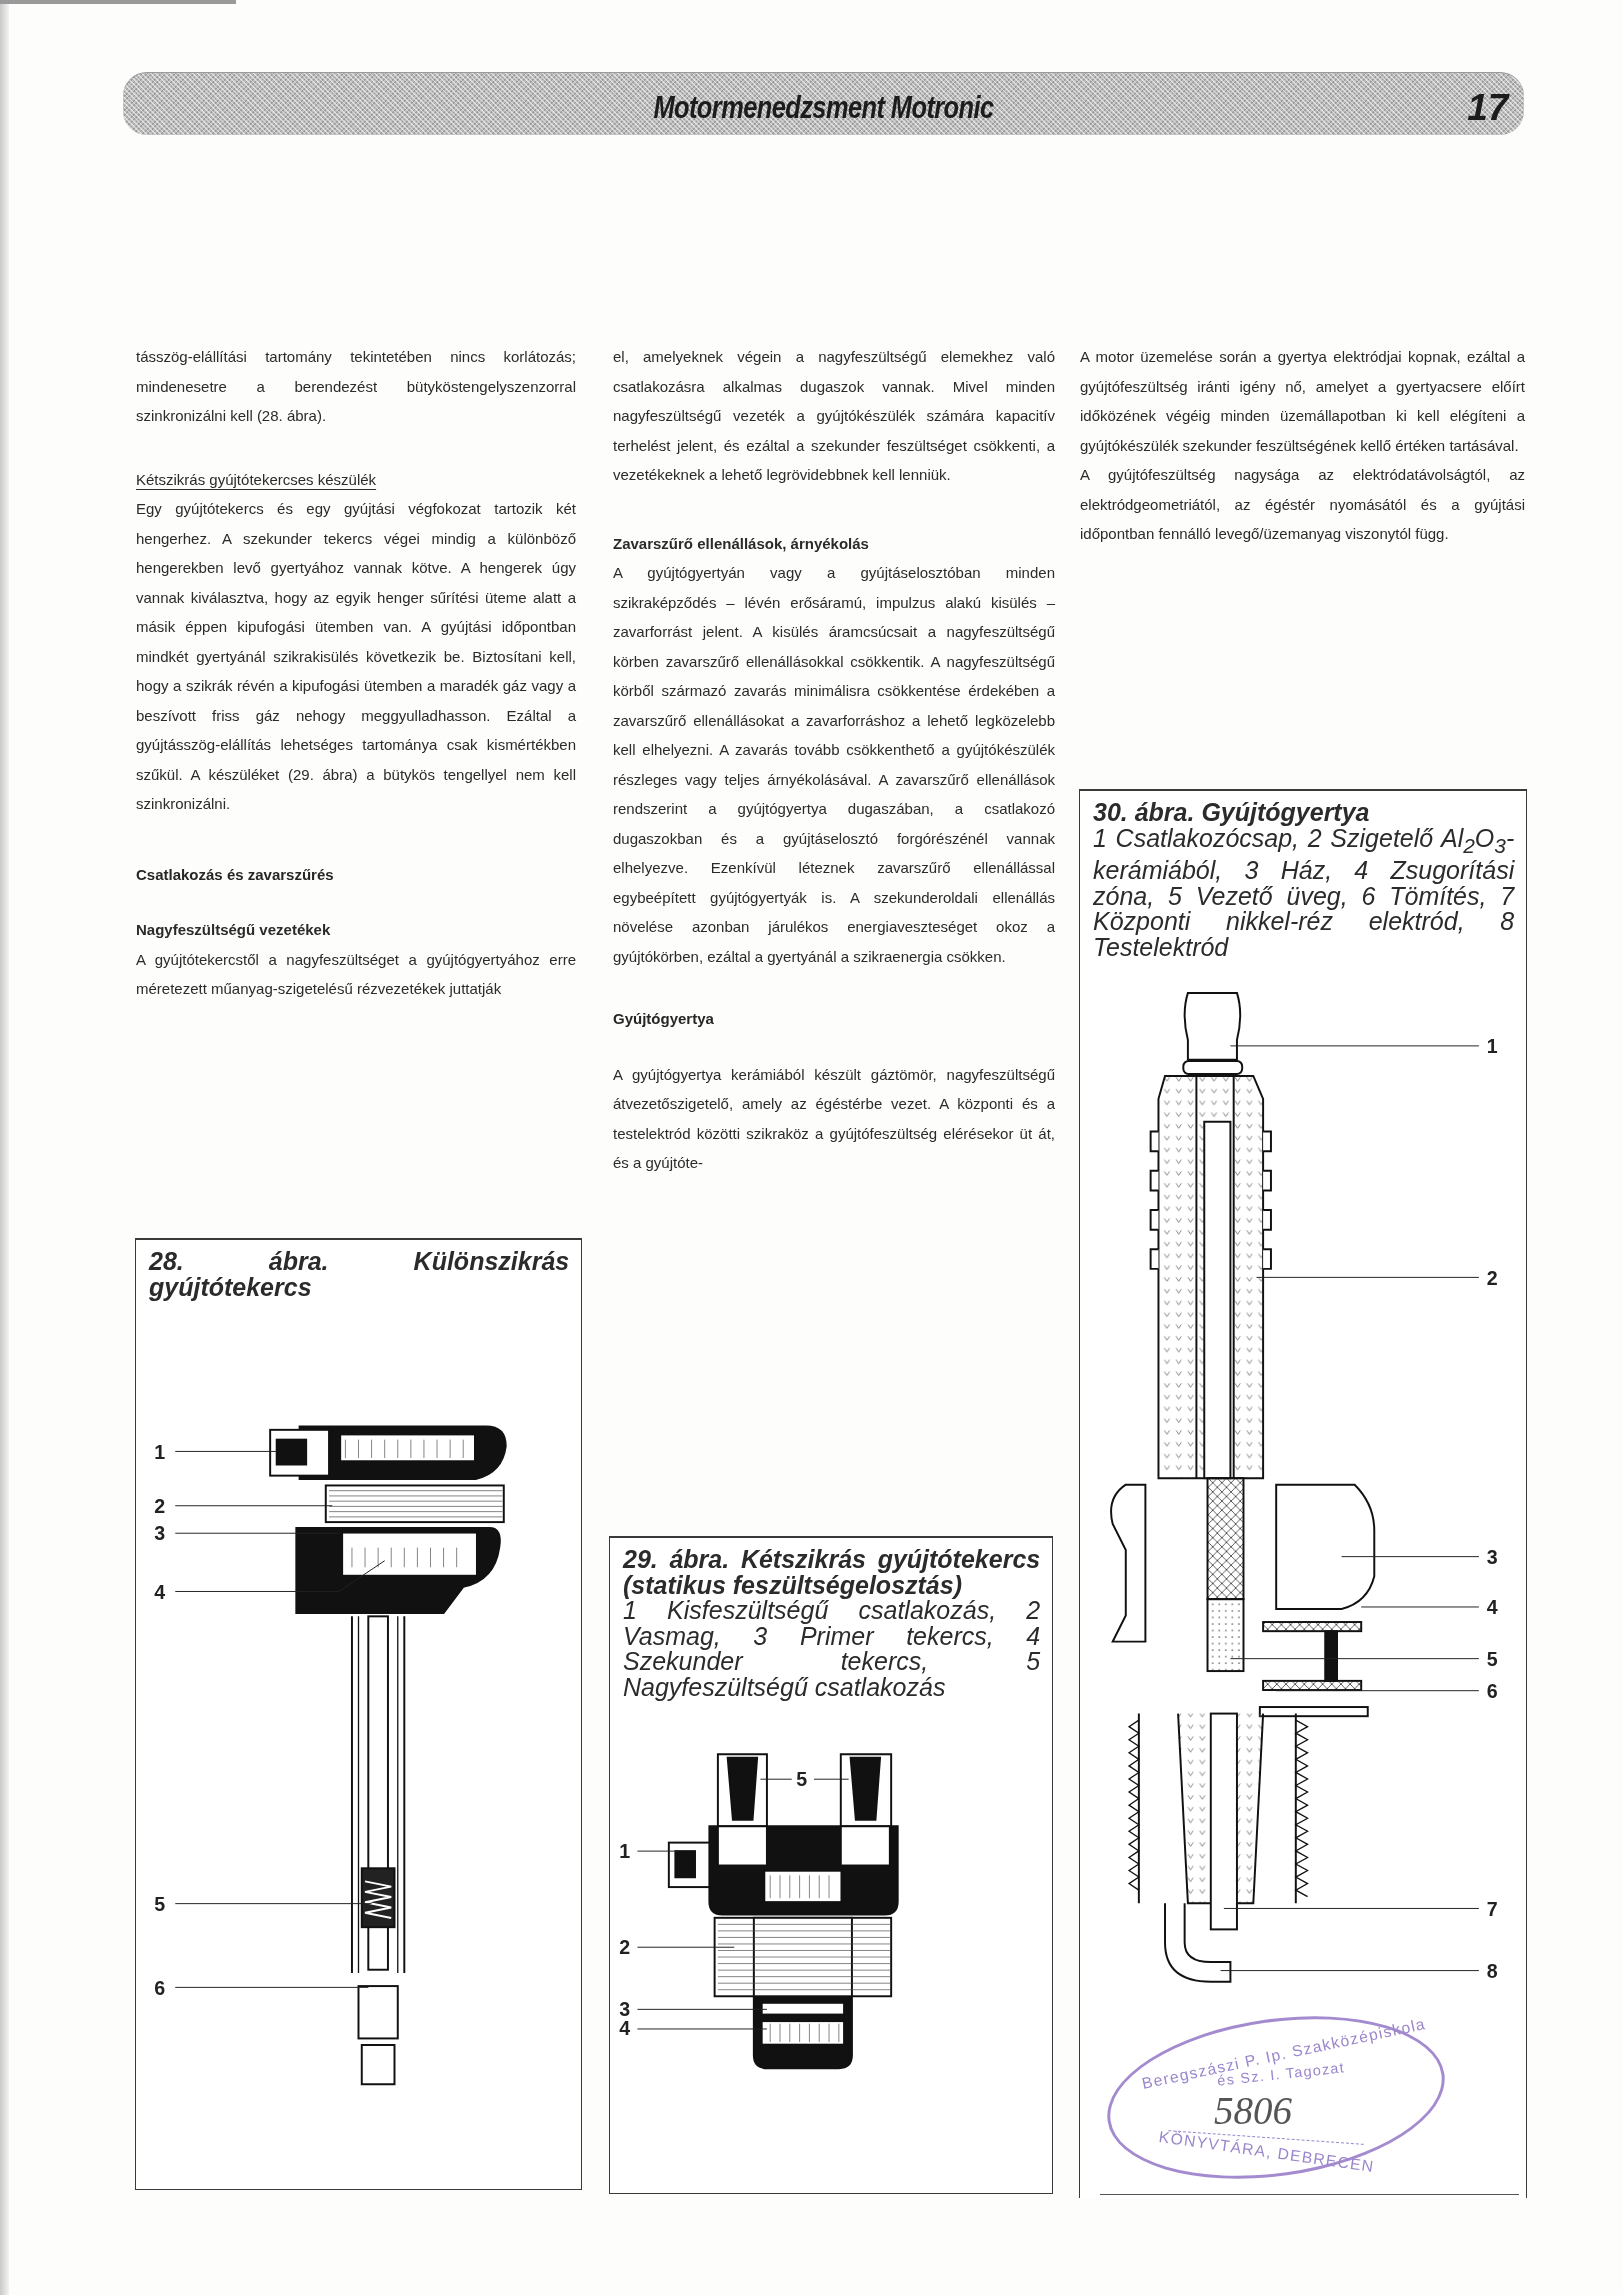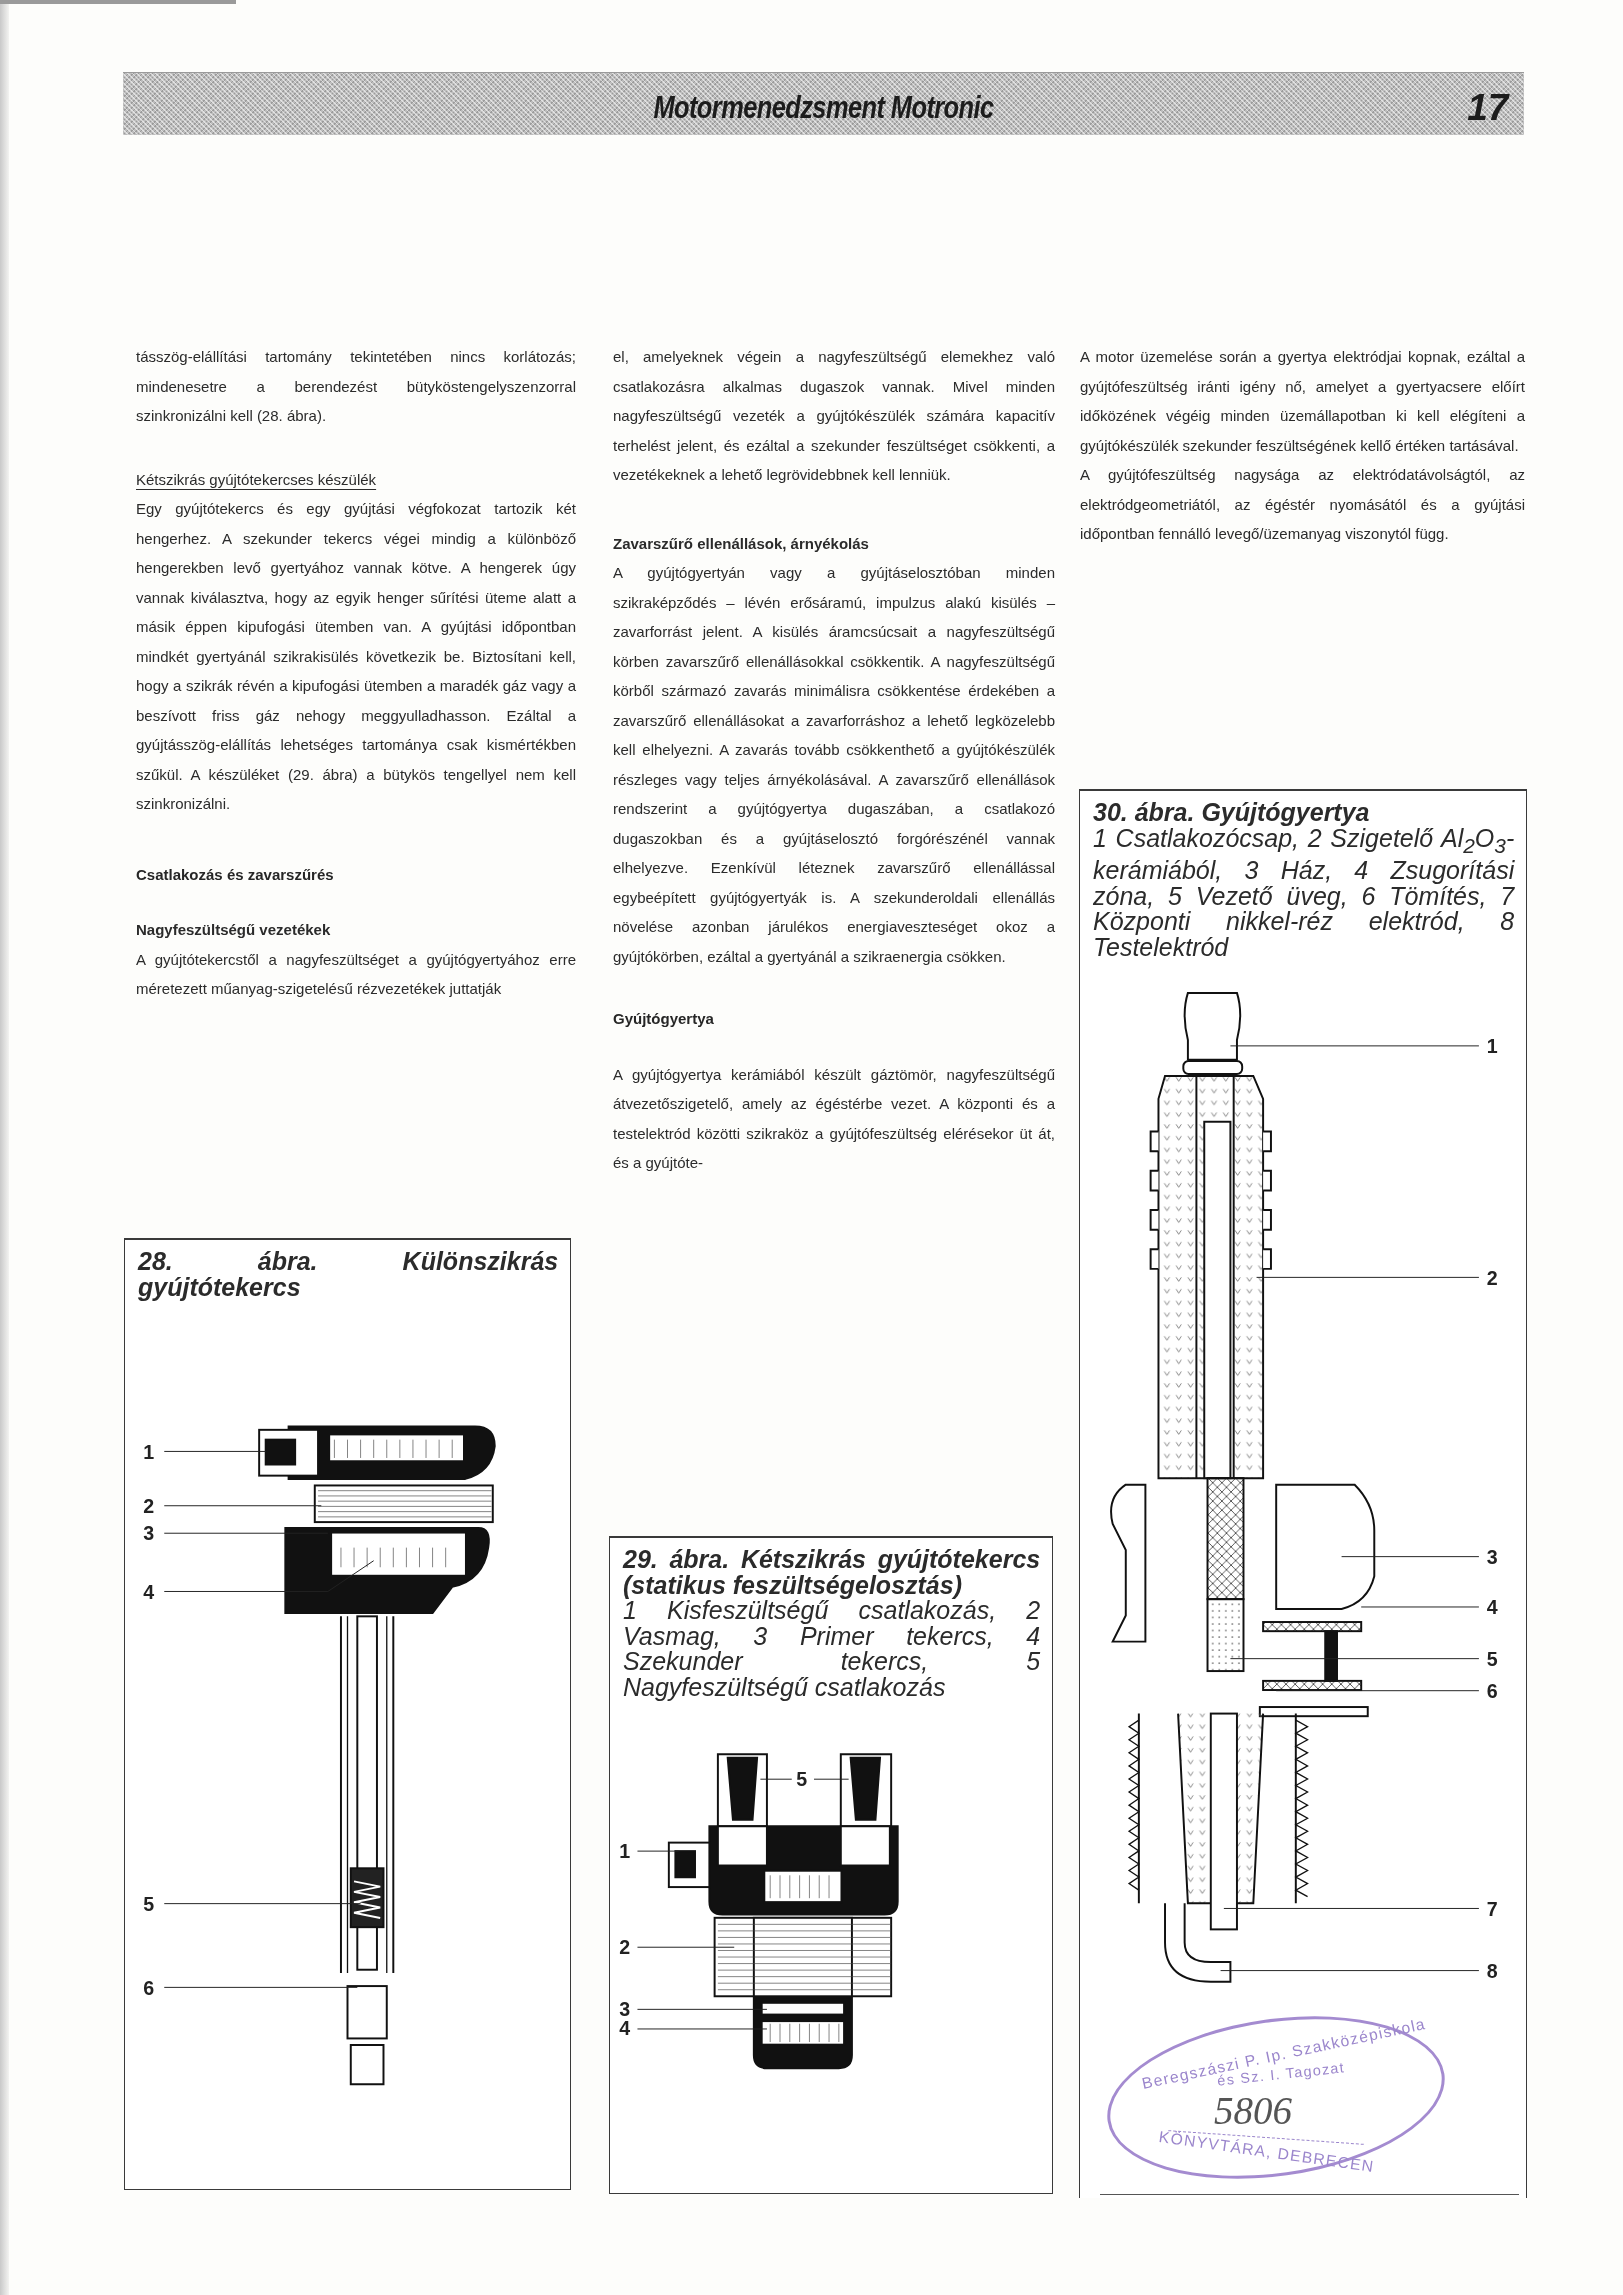--- a/index.html
+++ b/index.html
@@ -14,20 +14,21 @@
     background: linear-gradient(90deg, #c9c9c9, #f3f3f1);
   }
   .top-mark { position:absolute; left:0; top:0; width:236px; height:3.9px; background:#9a9a9a; }
   .header {
     position: absolute; left: 123px; top: 72px; width: 1401px; height: 62px;
     background-color: #bdbdbd;
     background-image:
       repeating-linear-gradient(45deg, rgba(255,255,255,.55) 0 1.3px, transparent 1.3px 3.3px),
       repeating-linear-gradient(-45deg, rgba(0,0,0,.18) 0 1.3px, transparent 1.3px 3.3px);
     border-top: 1.3px solid #9a9a9a;
+    border-radius: 24px;
   }
   .header-title {
     position: absolute; left: 0; right: 0; top: 17px; text-align: center;
     font: italic bold 31px "Liberation Sans", sans-serif; color: #1c1c1c;
     transform: scaleX(0.82); letter-spacing: -0.7px;
   }
   .header-page {
     position: absolute; right: 15.7px; top: 14.4px;
     font: italic bold 37px "Liberation Sans", sans-serif; color: #1c1c1c;
   }
@@ -101,21 +102,21 @@
   <p class="h2">Gyújtógyertya</p>
   <div style="height:26px"></div>
   <p>A gyújtógyertya kerámiából készült gáztömör, nagyfeszültségű átvezetőszigetelő, amely az égéstérbe vezet. A központi és a testelektród közötti szikraköz a gyújtófeszültség elérésekor üt át, és a gyújtóte-</p>
 </div>
 
 <div class="col" style="left:1080px; top:342px; width:445px;">
   <p>A motor üzemelése során a gyertya elektródjai kopnak, ezáltal a gyújtófeszültség iránti igény nő, amelyet a gyertyacsere előírt időközének végéig minden üzemállapotban ki kell elégíteni a gyújtókészülék szekunder feszültségének kellő értéken tartásával.</p>
   <p>A gyújtófeszültség nagysága az elektródatávolságtól, az elektródgeometriától, az égéstér nyomásától és a gyújtási időpontban fennálló levegő/üzemanyag viszonytól függ.</p>
 </div>
 
-<div class="figbox" style="left:124px; top:1238px; width:445px; height:949px;">
+<div class="figbox" style="left:135px; top:1238px; width:445px; height:949px;">
   <div class="cap">
     <span class="ct">28. ábra. Különszikrás gyújtótekercs</span><br>
   </div>
   <svg class="fig-svg" width="445" height="949" viewBox="0 0 680 1450">
     <g stroke="#111" stroke-width="3" fill="none">
 
       <path d="M250 285 H535 Q565 285 565 315 Q560 355 520 365 H250 Z" fill="#111"></path>
       <rect x="205" y="290" width="90" height="70" fill="#fff"></rect>
       <rect x="215" y="305" width="45" height="38" fill="#111"></rect>
       <rect x="315" y="300" width="200" height="35" fill="#fff" stroke="#fff"></rect>

